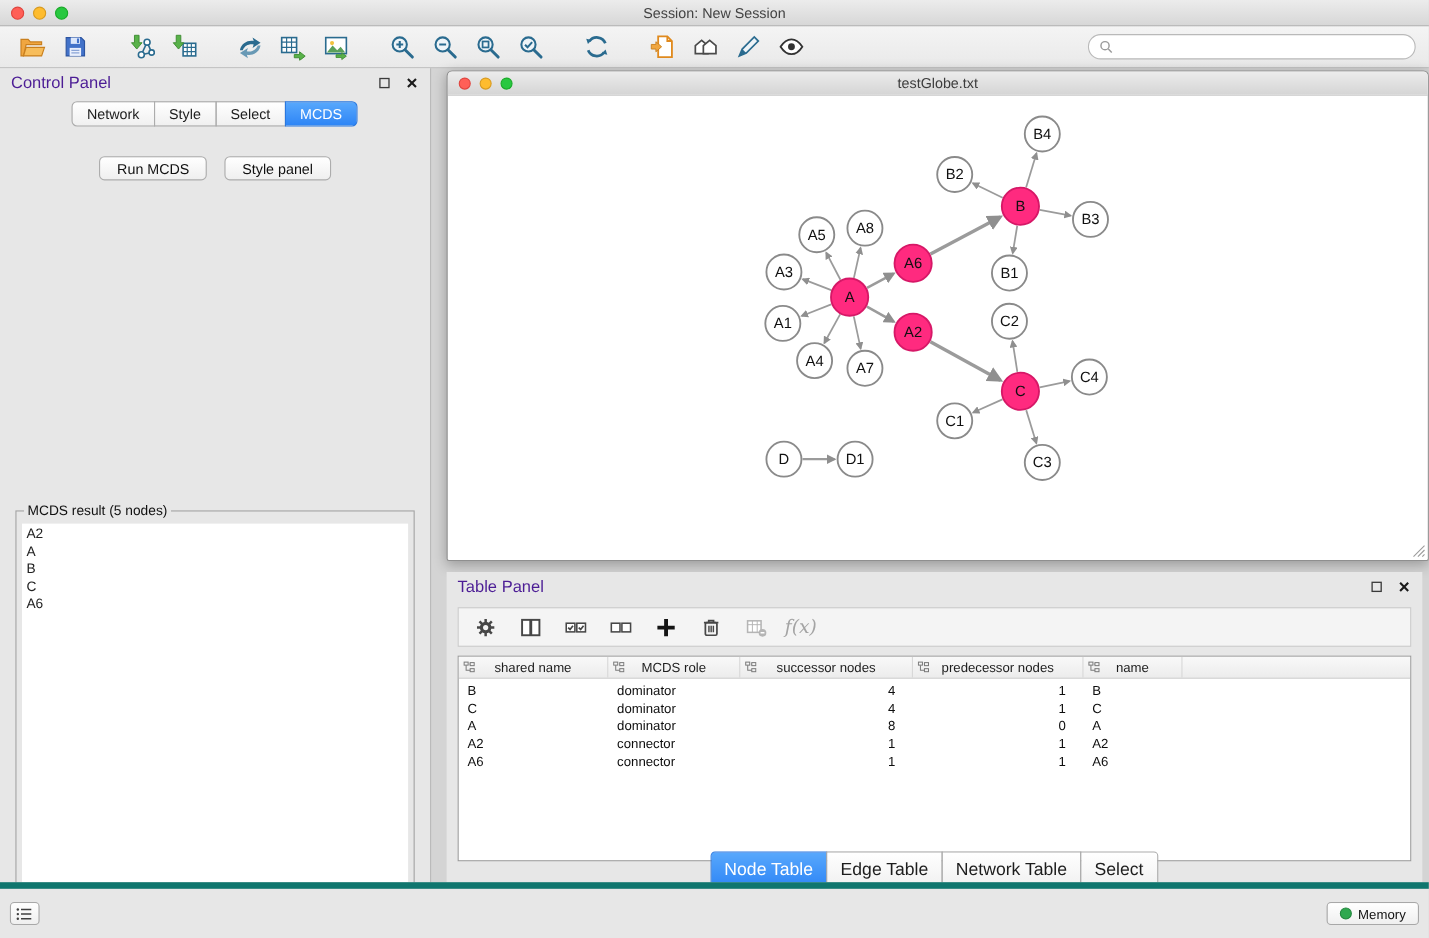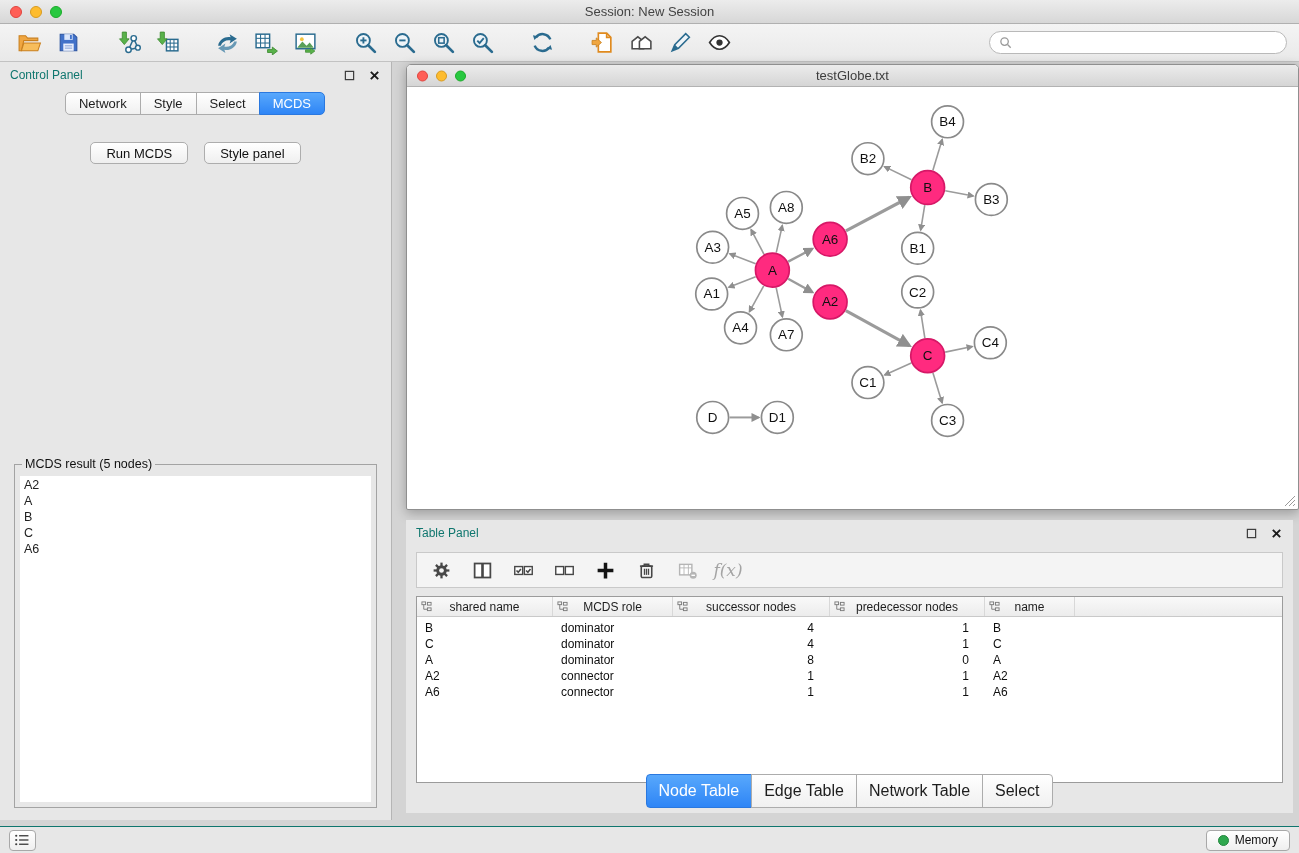--- a/index.html
+++ b/index.html
@@ -18,21 +18,21 @@
 
 .toolbar{position:absolute;top:24px;left:0;right:0;height:38px;background:linear-gradient(#f4f4f4,#e9e9e9);border-bottom:1px solid #c2c2c2;display:flex;align-items:center;padding:0 12px}
 .tgroup{display:flex;gap:5px;margin-right:26px}
 .tbtn{width:34px;height:30px;display:flex;align-items:center;justify-content:center;border-radius:4px}
 .tbtn svg{width:25px;height:25px}
 .search-box{margin-left:auto;width:298px;height:23px;border:1px solid #b9b9b9;border-radius:12px;background:#fff;display:flex;align-items:center;padding:0 9px;gap:5px}
 .search-box input{border:none;outline:none;flex:1;font-size:12px;background:transparent;font-family:"Liberation Sans",sans-serif}
 
 
 .control-panel{position:absolute;left:0;top:62px;width:392px;bottom:33px;background:#e7e7e7;border-right:1px solid #b5b5b5}
-.panel-header{height:26px;display:flex;align-items:center;padding:0 10px;font-size:12px;color:#0f766e}
+.panel-header{height:26px;display:flex;align-items:center;padding:0 10px;font-size:15px;color:#4c1d95}
 .ph-icons{margin-left:auto;display:flex;gap:11px;align-items:center}
 .ph-btn{width:14px;height:14px;display:flex;align-items:center;justify-content:center}
 .cp-tabs{display:flex;justify-content:center;margin-top:4px}
 .cp-tab{padding:3px 13px;font-size:13px;background:linear-gradient(#ffffff,#f0f0f0);border:1px solid #acacac;margin-left:-1px;color:#1d1d1d}
 .cp-tab:first-child{border-radius:5px 0 0 5px}
 .cp-tab:last-child{border-radius:0 5px 5px 0}
 .cp-tab.active{background:linear-gradient(#58a8fc,#2e85f6);color:#fff;border-color:#2a78df}
 .opt-label{text-align:center;margin-top:20px;font-size:13px;color:#111}
 .dropdown{width:312px;height:23px;margin:8px auto 0;background:#fff;border:1px solid #a8a8a8;border-radius:4px;display:flex;align-items:center}
 .dd-text{flex:1;padding:0 7px;font-size:12.5px;white-space:nowrap;overflow:hidden;color:#111}
@@ -70,21 +70,21 @@
 .td.num{text-align:right;padding-right:16px}
 .col0{width:136px}.col1{width:120px}.col2{width:157px}.col3{width:155px}.col4{width:90px}
 .filler{flex:1;border-right:none}
 .tp-tabs{position:absolute;left:0;right:0;bottom:5px;display:flex;justify-content:center}
 .tp-tab{height:34px;padding:3px 12px;display:flex;align-items:center;font-size:16px;background:linear-gradient(#fff,#f0f0f0);border:1px solid #acacac;margin-left:-1px;color:#1d1d1d}
 .tp-tab:first-child{border-radius:4px 0 0 4px}
 .tp-tab:last-child{border-radius:0 4px 4px 0}
 .tp-tab.active{background:linear-gradient(#58a8fc,#2e85f6);color:#fff;border-color:#2a78df}
 
 
-.statusbar{position:absolute;left:0;right:0;bottom:0;height:27px;background:#e7e7e7;border-top:1px solid #0f766e;display:flex;align-items:center;padding:0 9px}
+.statusbar{position:absolute;left:0;right:0;bottom:0;height:51px;background:#e7e7e7;border-top:6px solid #0f766e;display:flex;align-items:center;padding:0 9px}
 .sb-left-btn{width:27px;height:21px;border:1px solid #a8a8a8;border-radius:4px;background:linear-gradient(#fff,#efefef);display:flex;align-items:center;justify-content:center}
 .memory-btn{margin-left:auto;height:21px;padding:0 11px;border:1px solid #a8a8a8;border-radius:4px;background:linear-gradient(#fff,#efefef);display:flex;align-items:center;gap:6px;font-size:12px;color:#111}
 .memory-dot{width:11px;height:11px;border-radius:50%;background:#2fa84f;border:1px solid #23873e}
 </style>
 </head>
 <body>
 
 <div class="app">
 
   <div class="titlebar">

